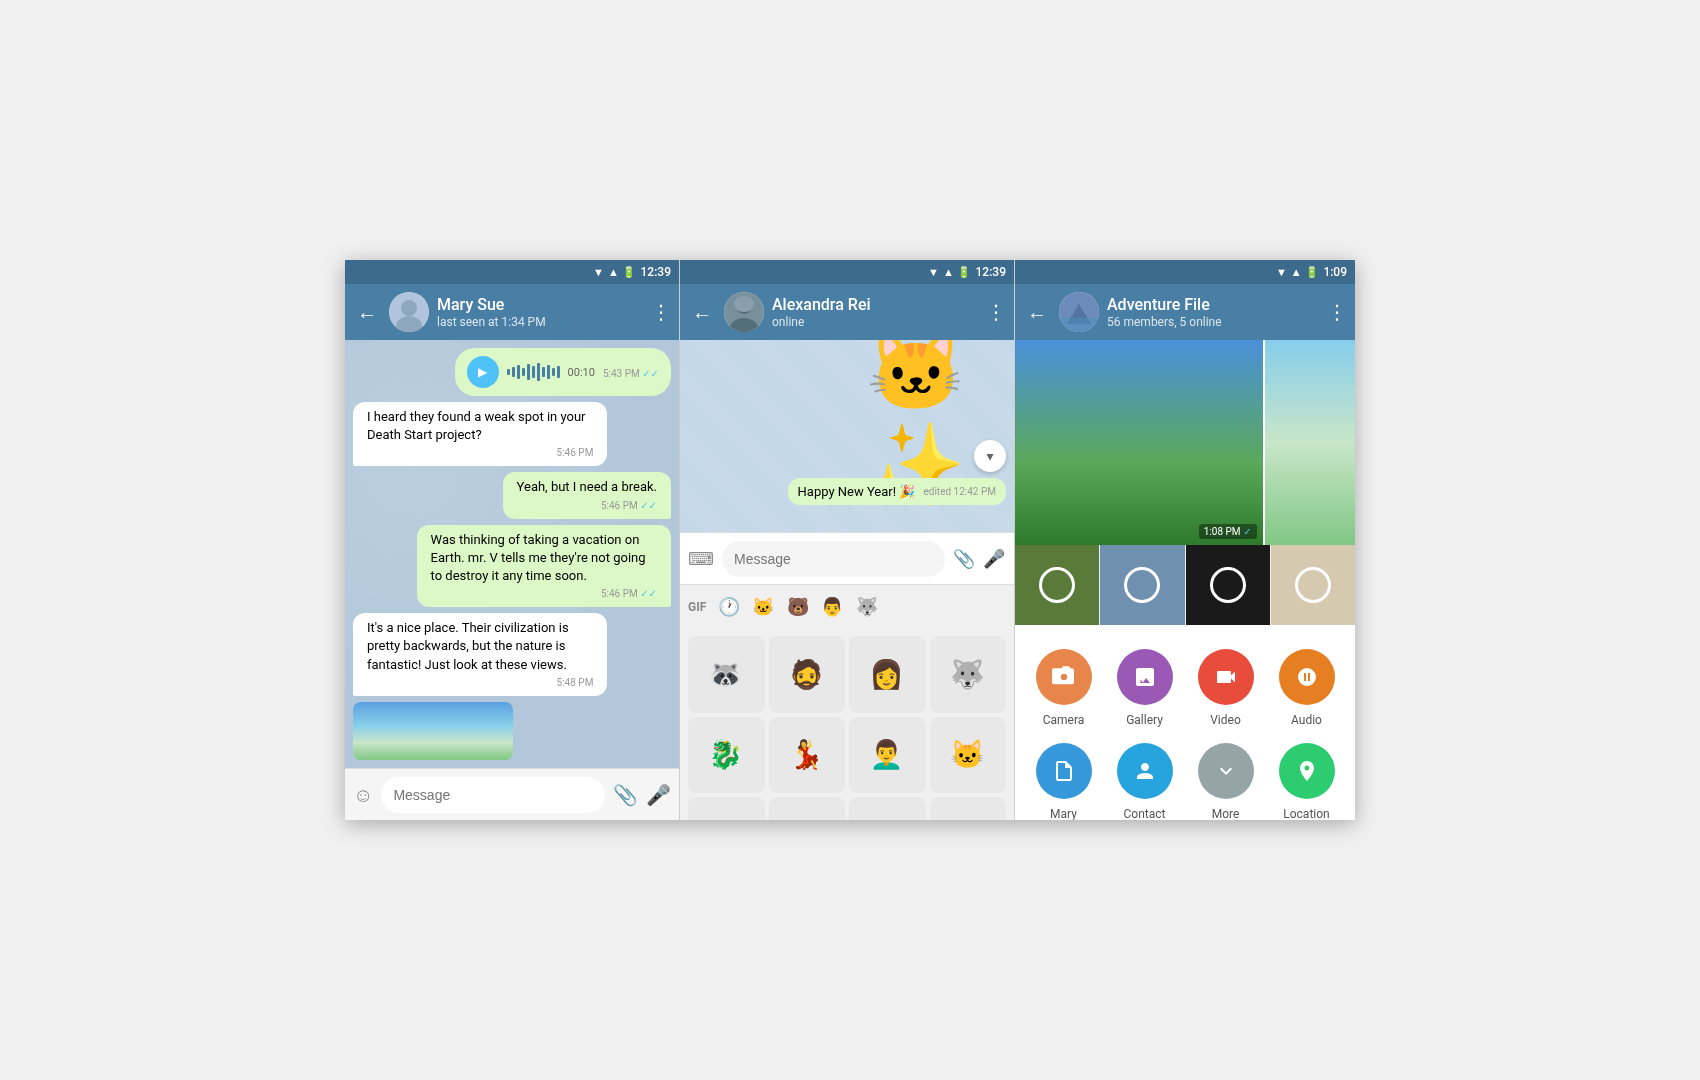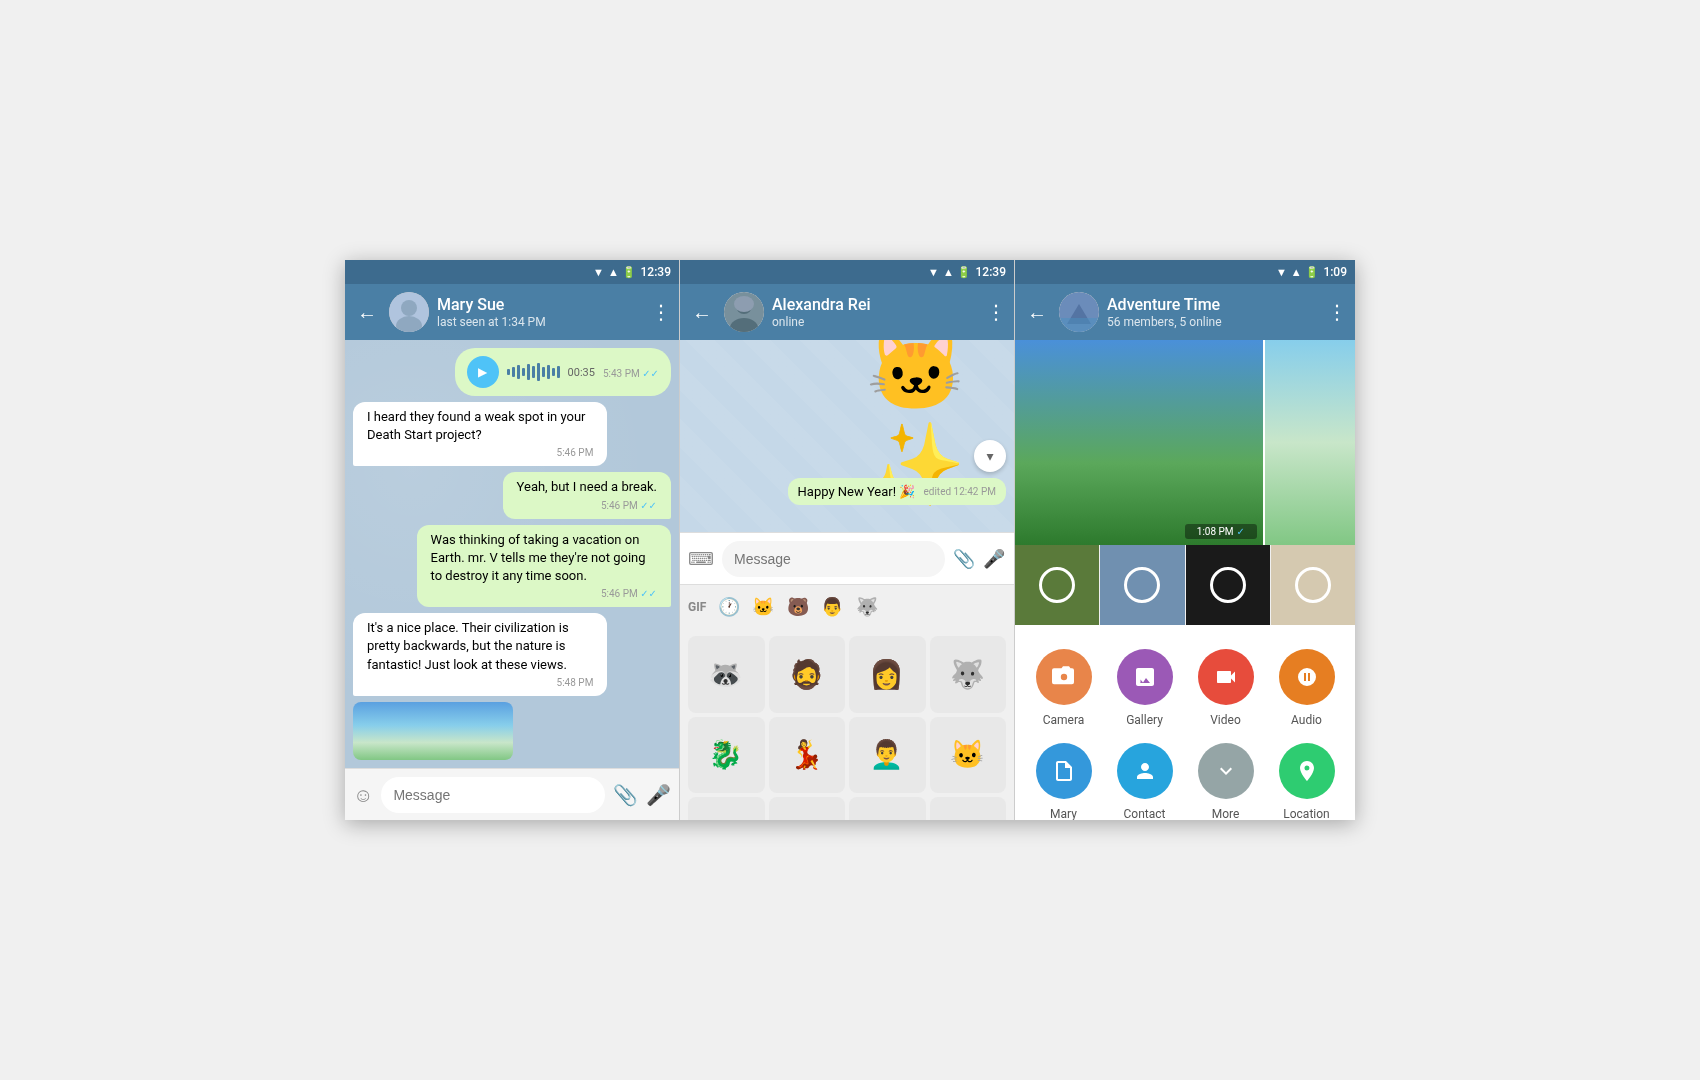--- a/index.html
+++ b/index.html
@@ -389,21 +389,21 @@
           <div class="waveform-bar" style="height:14px"></div>
           <div class="waveform-bar" style="height:8px"></div>
           <div class="waveform-bar" style="height:16px"></div>
           <div class="waveform-bar" style="height:12px"></div>
           <div class="waveform-bar" style="height:18px"></div>
           <div class="waveform-bar" style="height:10px"></div>
           <div class="waveform-bar" style="height:14px"></div>
           <div class="waveform-bar" style="height:8px"></div>
           <div class="waveform-bar" style="height:12px"></div>
         </div>
-        <span class="voice-duration">00:35</span>
+        <span class="voice-duration">00:10</span>
         <div class="bubble-time">
           <span>5:43 PM</span> <span class="bubble-check">✓✓</span>
         </div>
       </div>
 
       <div class="bubble bubble-in">
         <span>I heard they found a weak spot in your Death Start project?</span>
         <div class="bubble-time">5:46 PM</div>
       </div>
 
@@ -524,30 +524,30 @@
       <div class="back-btn">←</div>
       <div class="avatar">
         <svg class="avatar-svg" viewBox="0 0 40 40">
           <circle cx="20" cy="20" r="20" fill="#6b8cba"></circle>
 
           <polygon points="8,32 20,12 32,32" fill="#4a6a9a" opacity="0.7"></polygon>
           <rect x="0" y="26" width="40" height="14" fill="#4a90c0" opacity="0.5"></rect>
         </svg>
       </div>
       <div class="header-info">
-        <div class="header-name">Adventure Time</div>
+        <div class="header-name">Adventure File</div>
         <div class="header-status">56 members, 5 online</div>
       </div>
       <div class="header-menu">⋮</div>
     </div>
 
     <div style="display:flex;height:205px;flex-shrink:0;position:relative;">
 
       <div style="flex:1;background:linear-gradient(180deg,#4a90d9 0%,#5ba85b 60%,#2d7a2d 100%);position:relative;">
-        <div style="position:absolute;bottom:6px;right:6px;font-size:10px;color:white;background:rgba(0,0,0,0.4);padding:2px 12px;border-radius:3px;display:flex;align-items:center;gap:3px;">
+        <div style="position:absolute;bottom:6px;right:6px;font-size:10px;color:white;background:rgba(0,0,0,0.4);padding:2px 5px;border-radius:3px;display:flex;align-items:center;gap:3px;">
           <span>1:08 PM</span> 
             <span style="color:#4fc3f7">✓</span>
         </div>
       </div>
 
       <div style="width:2px;background:white;flex-shrink:0;"></div>
       <div style="width:90px;background:linear-gradient(180deg,#87ceeb 0%,#c8e6c9 50%,#81c784 100%);"></div>
     </div>
 
     <div style="display:flex;height:80px;flex-shrink:0;gap:1px;background:#f0f0f0;">

